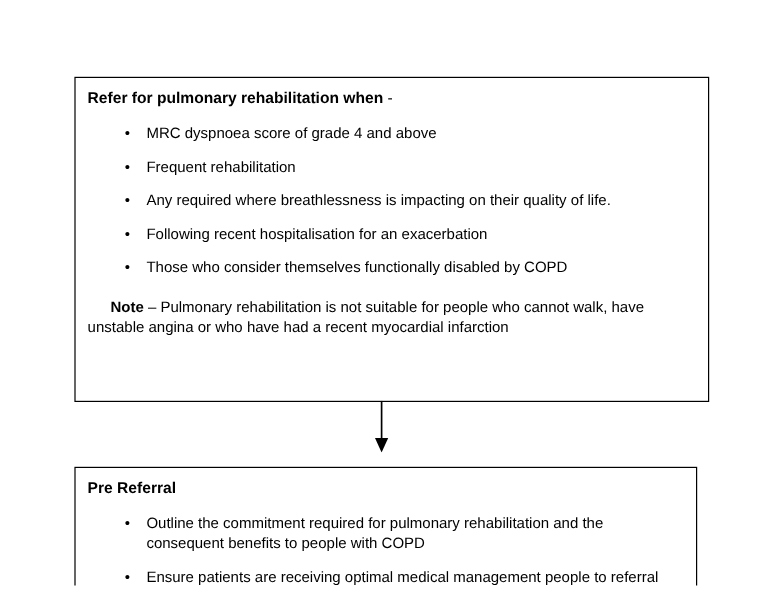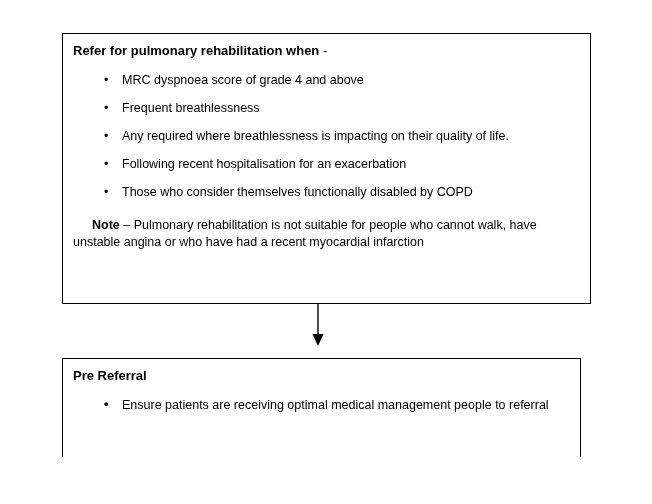--- a/index.html
+++ b/index.html
@@ -13,20 +13,21 @@
     font-family: "Liberation Sans", sans-serif;
     color: #000000;
     -webkit-font-smoothing: antialiased;
   }
   .canvas {
     position: relative;
     width: 652px;
     height: 457px;
     overflow: hidden;
     background: #ffffff;
+    margin-top: 31px;
   }
 
   
   .box {
     position: absolute;
     border: 1px solid #000000;
     background: #ffffff;
     box-sizing: border-box;
   }
   #referral-criteria-box {
@@ -111,21 +112,21 @@
 
       <p class="heading"><span>Refer for pulmonary rehabilitation when</span><span class="suffix"> -</span></p>
 
       <ul class="bullet-list">
         <li class="bullet-item">
           <span class="dot">•</span>
           <span>MRC dyspnoea score of grade 4 and above</span>
         </li>
         <li class="bullet-item">
           <span class="dot">•</span>
-          <span>Frequent breathlessness</span>
+          <span>Frequent rehabilitation</span>
         </li>
         <li class="bullet-item">
           <span class="dot">•</span>
           <span>Any required where breathlessness is impacting on their quality of life.</span>
         </li>
         <li class="bullet-item">
           <span class="dot">•</span>
           <span>Following recent hospitalisation for an exacerbation</span>
         </li>
         <li class="bullet-item">
@@ -145,20 +146,21 @@
   </svg>
 
   <div class="box" id="pre-referral-box">
     <div class="box-inner">
 
       <p class="heading">Pre Referral</p>
 
       <ul class="bullet-list">
         <li class="bullet-item">
           <span class="dot">•</span>
+          <span>Outline the commitment required for pulmonary rehabilitation and the consequent benefits to people with COPD</span>
         </li>
         <li class="bullet-item">
           <span class="dot">•</span>
           <span>Ensure patients are receiving optimal medical management people to referral</span>
         </li>
       </ul>
 
     </div>
   </div>
 

